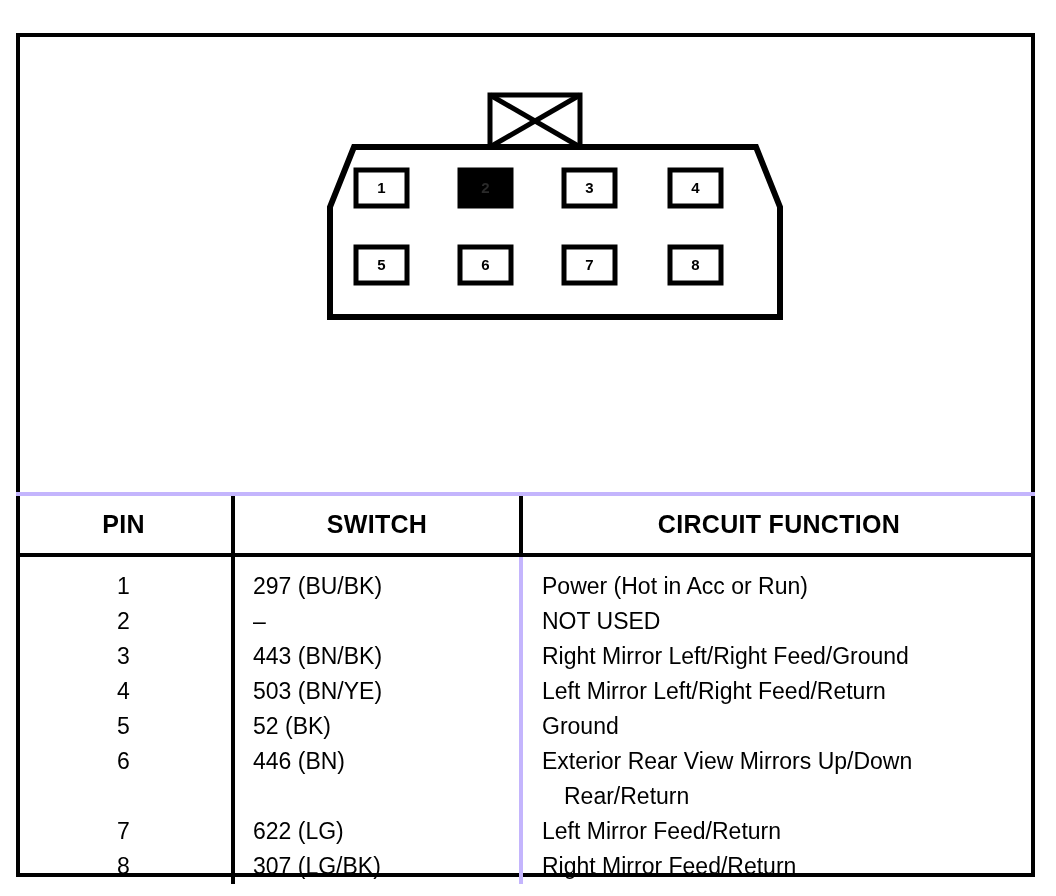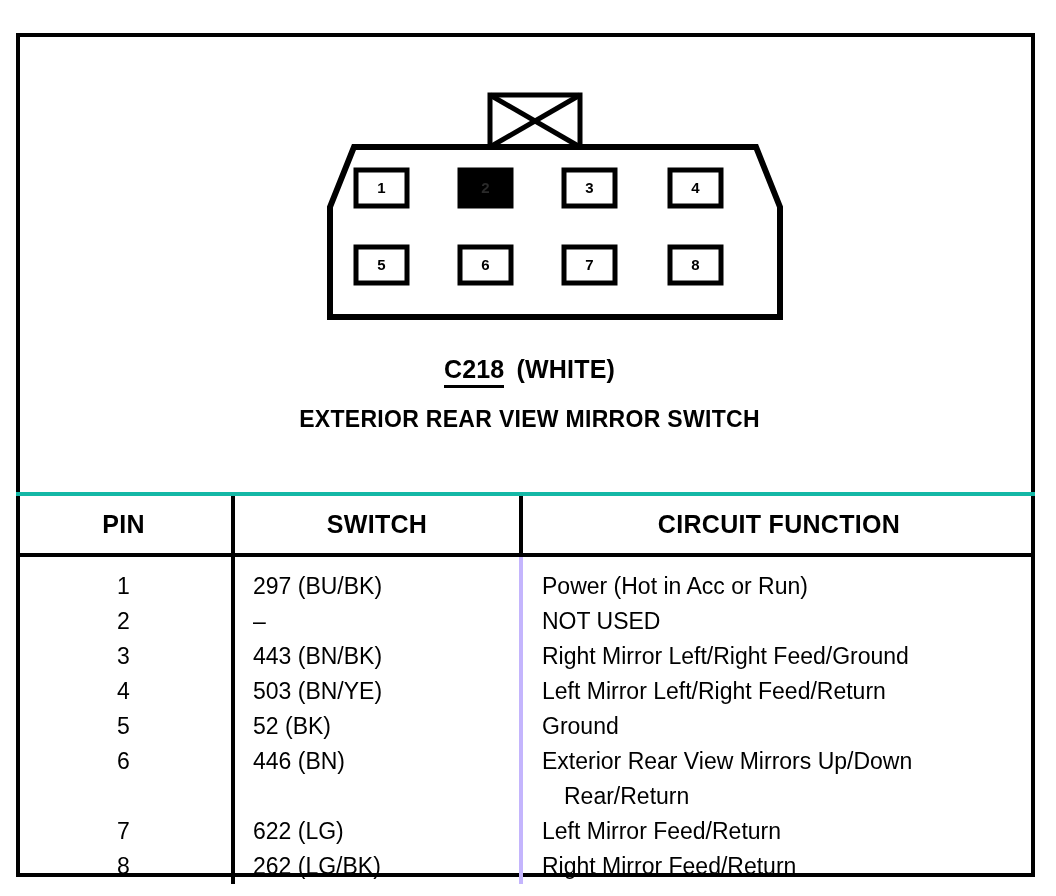--- a/index.html
+++ b/index.html
@@ -99,21 +99,21 @@
   col.col-pin      { width: 217px; }
   col.col-circuit  { width: 288px; }
   col.col-function { width: 514px; }
 
   #pin-table thead th {
     height: 57px;
     font-size: 25px;
     font-weight: bold;
     text-align: center;
     letter-spacing: 0.3px;
-    border-top: 4px solid #14b8a6;
+    border-top: 4px solid #c4b5fd;
     border-bottom: 4px solid #000;
     vertical-align: middle;
   }
   #pin-table thead th.c-circuit,
   #pin-table thead th.c-function {
     border-left: 4px solid #000;
   }
 
   #pin-table tbody tr.spacer-row td { height: 12px; }
 
@@ -184,26 +184,20 @@
         <rect x="544" y="210" width="51" height="36" fill="#ffffff" stroke="#000" stroke-width="5"></rect>
         <text class="pin-num-text" x="569.5" y="233" text-anchor="middle">7</text>
       </g>
       <g>
         <rect x="650" y="210" width="51" height="36" fill="#ffffff" stroke="#000" stroke-width="5"></rect>
         <text class="pin-num-text" x="675.5" y="233" text-anchor="middle">8</text>
       </g>
     </svg>
   </div>
 
-  <div id="title-block">
-    <div id="connector-id-line">
-      <span id="connector-id">C218</span><span id="connector-color">(WHITE)</span>
-    </div>
-    <div id="component-name">EXTERIOR REAR VIEW MIRROR SWITCH</div>
-  </div>
 
   <div id="pin-table-wrap">
     <table id="pin-table">
       <colgroup>
         <col class="col-pin">
         <col class="col-circuit">
         <col class="col-function">
       </colgroup>
       <thead>
         <tr>
@@ -251,20 +245,20 @@
           <td class="c-function"><span>Exterior Rear View Mirrors Up/Down</span><span class="fn-cont">Rear/Return</span></td>
         </tr>
 
         <tr>
           <td class="c-pin">7</td>
           <td class="c-circuit">622 (LG)</td>
           <td class="c-function">Left Mirror Feed/Return</td>
         </tr>
         <tr>
           <td class="c-pin">8</td>
-          <td class="c-circuit">262 (LG/BK)</td>
+          <td class="c-circuit">307 (LG/BK)</td>
           <td class="c-function">Right Mirror Feed/Return</td>
         </tr>
       </tbody>
     </table>
   </div>
 
 </div>
 
 </body></html>

